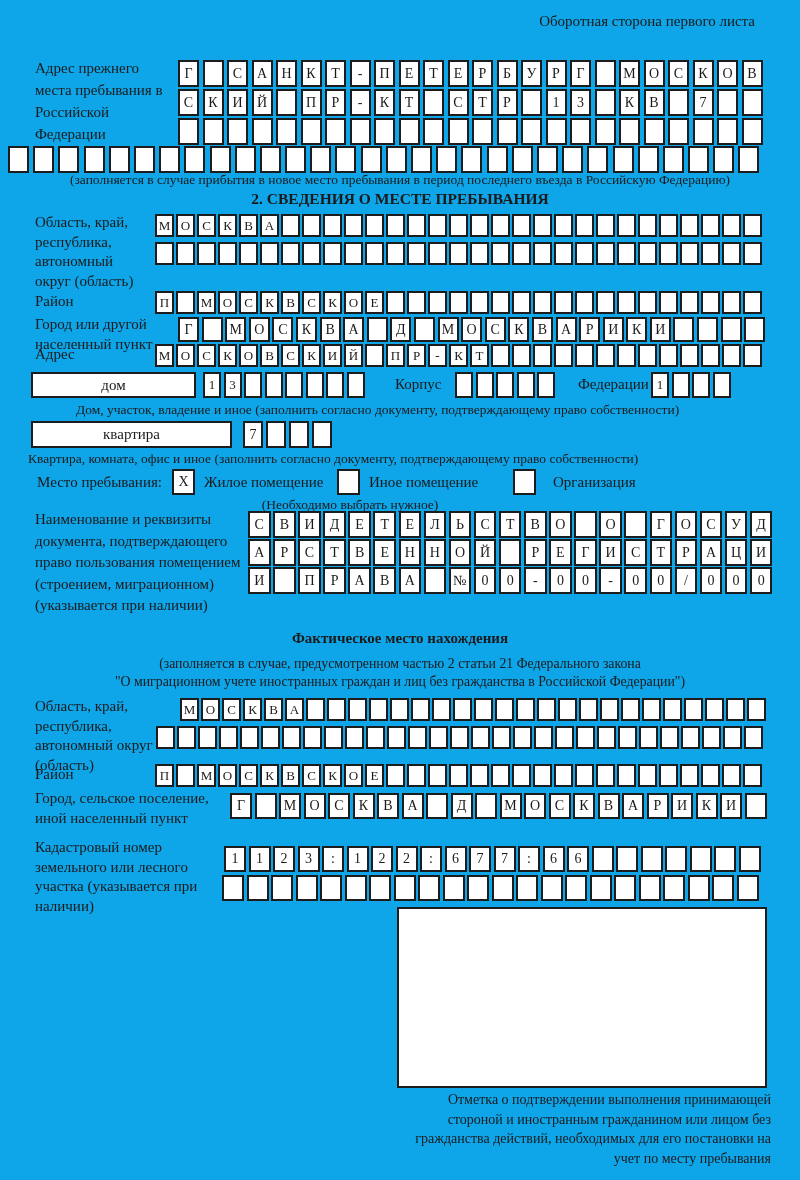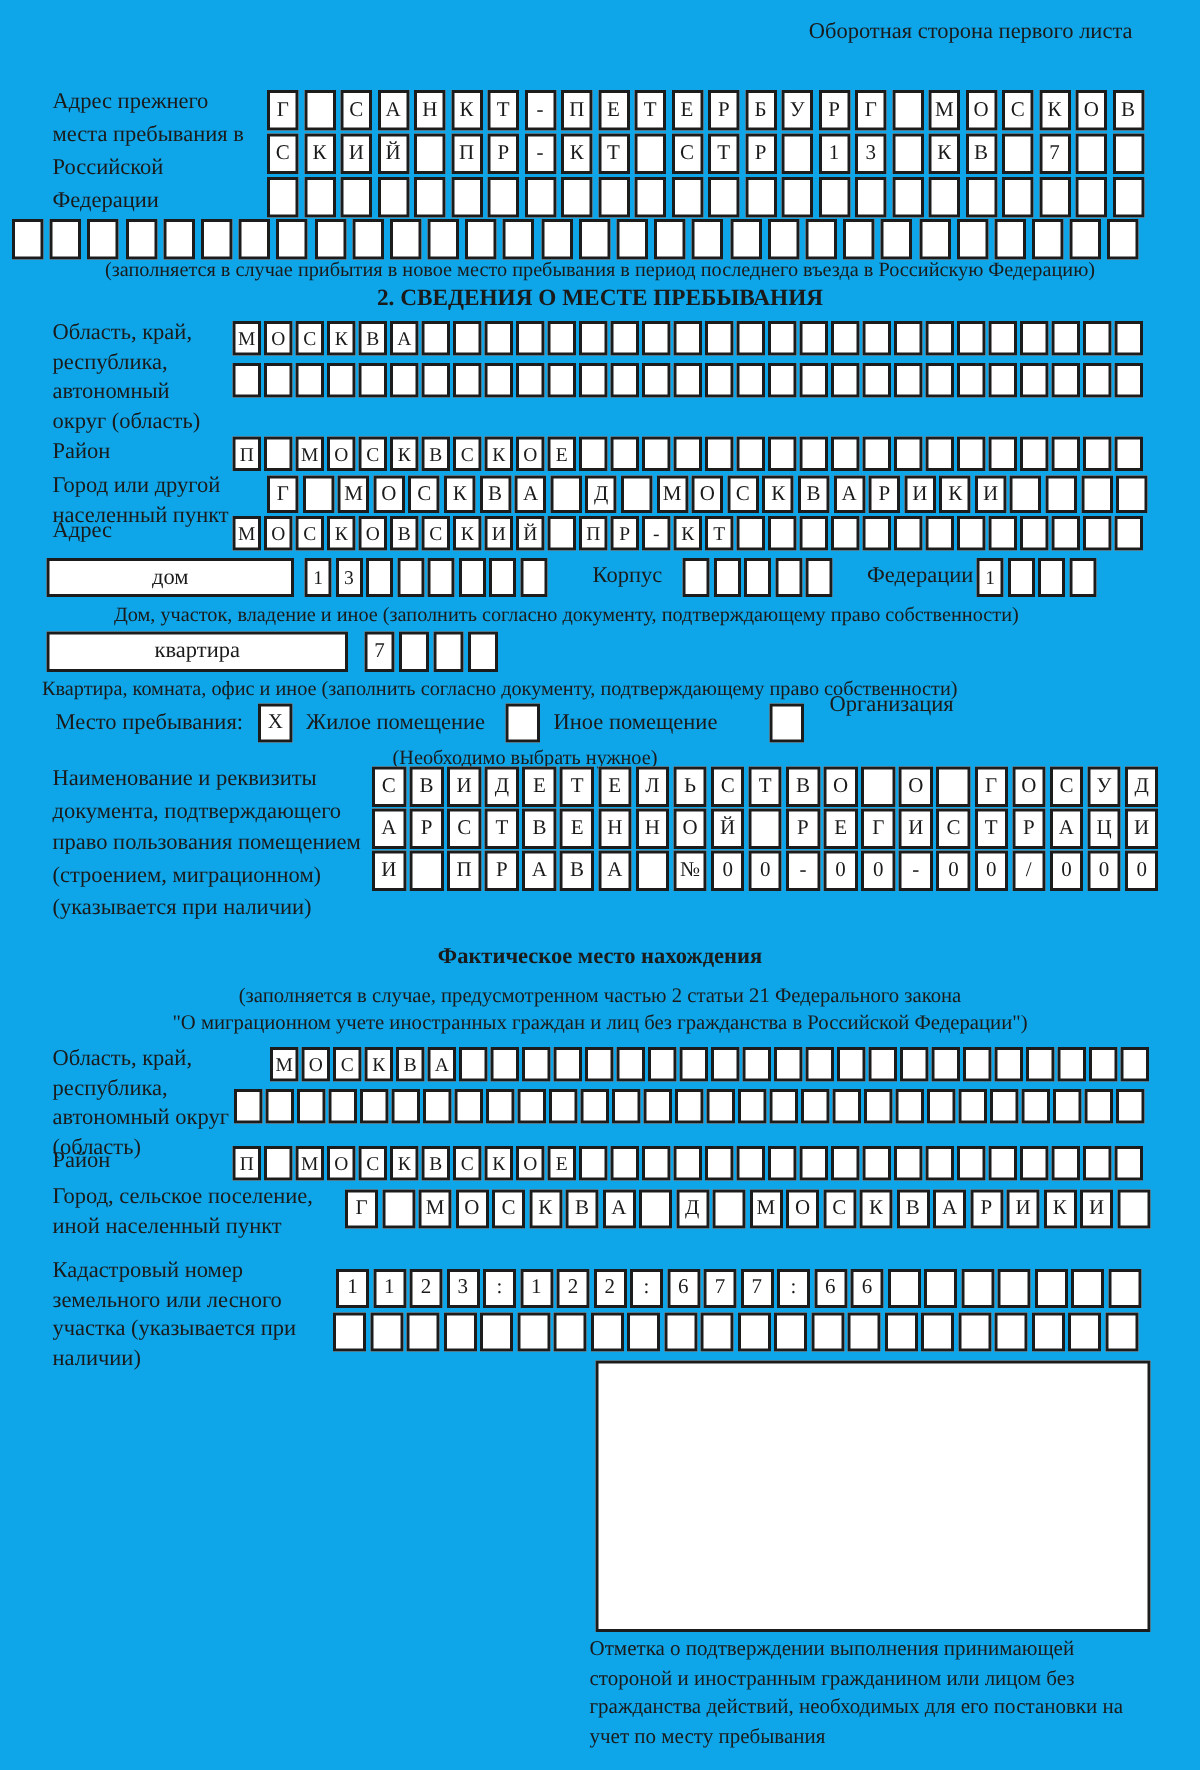--- a/index.html
+++ b/index.html
@@ -353,21 +353,21 @@
       <span class="cell"></span>
     </div>
   <div class="abs cap" style="top:451px;left:28px;">Квартира, комната, офис и иное (заполнить согласно документу, подтверждающему право собственности)</div>
 
   <div class="abs lbl" style="top:473px;left:37px;">Место пребывания:</div>
   <span class="abs cell cb" style="top:469px;left:172px;">X</span>
   <div class="abs lbl" style="top:473px;left:204px;">Жилое помещение</div>
   <span class="abs cell cb" style="top:469px;left:337px;"></span>
   <div class="abs lbl" style="top:473px;left:369px;">Иное помещение</div>
   <span class="abs cell cb" style="top:469px;left:513px;"></span>
-  <div class="abs lbl" style="top:461px;left:553px;">Организация</div>
+  <div class="abs lbl" style="top:473px;left:553px;">Организация</div>
   <div class="abs cap" style="top:497px;left:150px;width:400px;text-align:center;">(Необходимо выбрать нужное)</div>
 
   <div class="abs lbl" style="top:509px;left:35px;width:220px;line-height:21.5px;">Наименование и реквизиты документа, подтверждающего право пользования помещением (строением, миграционном) (указывается при наличии)</div>
   <div class="abs row r-doc" style="top:511px;left:248px;">
       <span class="cell">С</span>
       <span class="cell">В</span>
       <span class="cell">И</span>
       <span class="cell">Д</span>
       <span class="cell">Е</span>
       <span class="cell">Т</span>
@@ -604,15 +604,15 @@
       <span class="cell"></span>
       <span class="cell"></span>
       <span class="cell"></span>
       <span class="cell"></span>
       <span class="cell"></span>
       <span class="cell"></span>
       <span class="cell"></span>
     </div>
 
   <div class="abs stamp" style="top:907px;left:397px;width:366px;height:177px;"></div>
-  <div class="abs" style="top:1090px;left:393px;width:378px;text-align:left;font-size:14px;line-height:19.5px;">Отметка о подтверждении выполнения принимающей стороной и иностранным гражданином или лицом без гражданства действий, необходимых для его постановки на учет по месту пребывания</div>
+  <div class="abs" style="top:1090px;left:393px;width:378px;text-align:right;font-size:14px;line-height:19.5px;">Отметка о подтверждении выполнения принимающей стороной и иностранным гражданином или лицом без гражданства действий, необходимых для его постановки на учет по месту пребывания</div>
 
 </div>
 
 </body></html>

